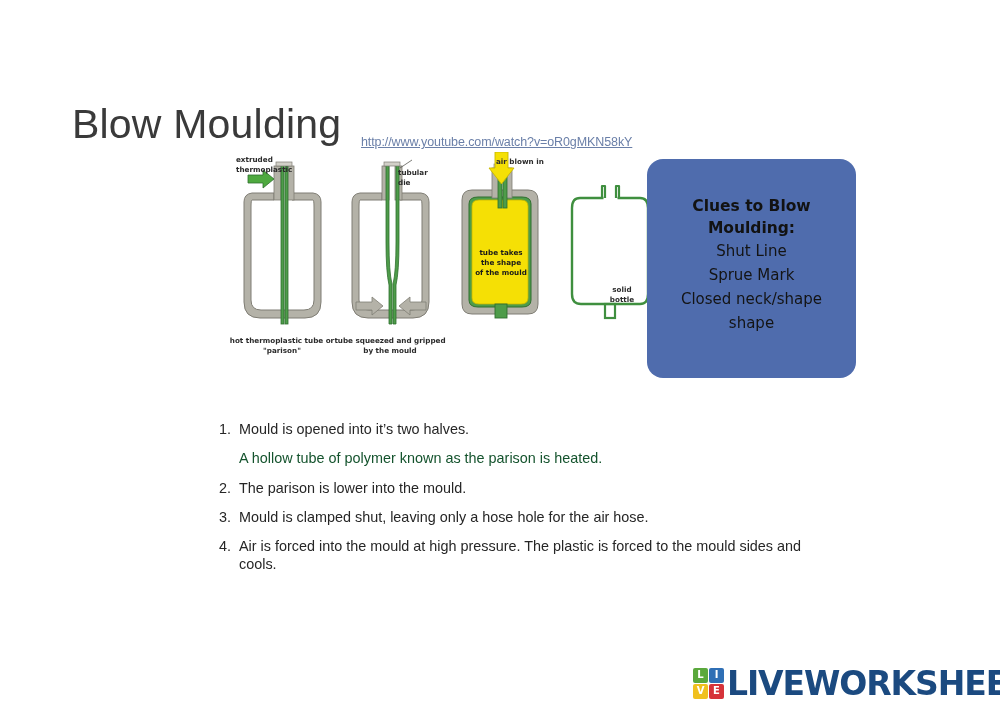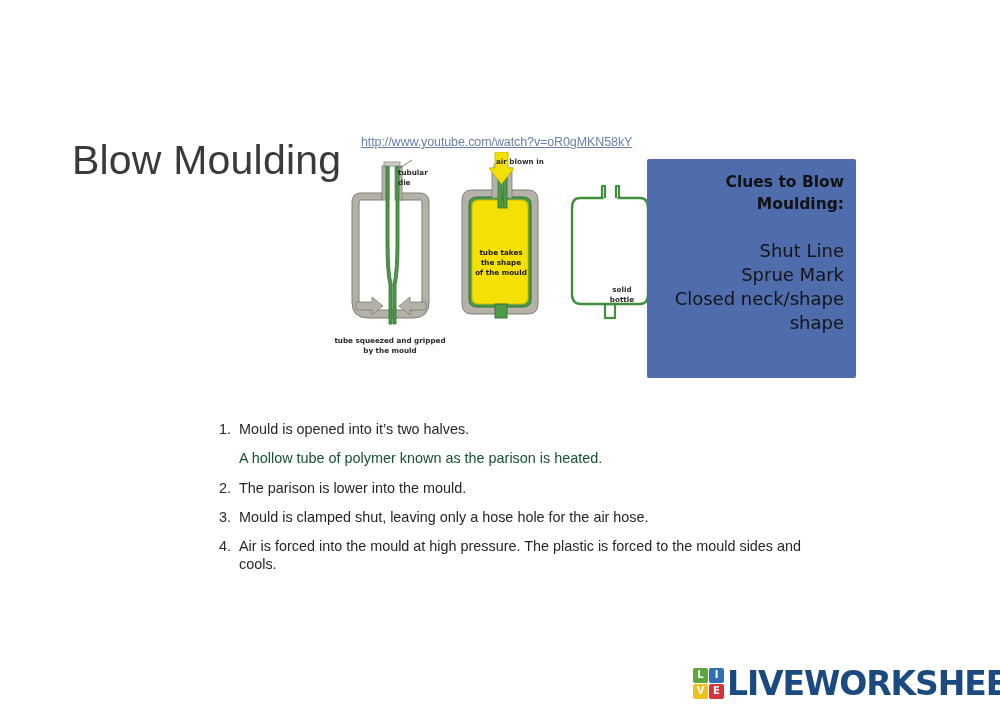--- a/index.html
+++ b/index.html
@@ -25,21 +25,20 @@
   #title {
     position: absolute;
     left: 72px;
     top: 104px;
     font-size: 41px;
     font-weight: 300;
     letter-spacing: 0.2px;
     color: #3a3a3a;
     line-height: 1;
     white-space: nowrap;
-    margin-top: 36px;
   }
   #video-link {
     position: absolute;
     left: 361px;
     top: 135px;
     font-size: 12.5px;
     color: #6a7fa8;
     text-decoration: underline;
     white-space: nowrap;
     letter-spacing: -0.1px;
@@ -103,36 +102,35 @@
   }
 
   
   #clues-box {
     position: absolute;
     left: 647px;
     top: 159px;
     width: 209px;
     height: 219px;
     background: #4f6cad;
-    border-radius: 2px;
+    border-radius: 16px;
     box-sizing: border-box;
-    padding: 12px 12px 0 12px;
-    text-align: right;
+    padding: 36px 12px 0 12px;
+    text-align: center;
     font-family: "DejaVu Sans", sans-serif;
   }
   #clues-title {
     font-size: 15.5px;
     font-weight: bold;
     line-height: 22px;
     color: #121212;
     white-space: pre-line;
   }
   #clues-list {
-    margin-top: 24px;
-    font-size: 18px;
+    font-size: 15px;
     line-height: 24px;
     color: #141414;
   }
   .clue-line { display: block; }
 
   
   #steps {
     position: absolute;
     left: 219px;
     top: 420px;
@@ -201,20 +199,40 @@
 <body>
 
 <div id="page">
 
   <div id="title">Blow Moulding</div>
 
   <a id="video-link" href="#">http://www.youtube.com/watch?v=oR0gMKN58kY</a>
 
   <div id="diagram">
 
+    <div class="stage stage-1">
+      <svg class="mould-svg" width="105" height="185" viewBox="0 0 105 185">
+
+        <path d="M14 50 Q14 42 22 41 L44 41 L44 48 L22 48 Q21 48 21 55 L21 148 Q21 158 31 158 L74 158 Q84 158 84 148 L84 55 Q84 48 83 48 L62 48 L62 41 L83 41 Q91 42 91 50 L91 150 Q91 166 75 166 L30 166 Q14 166 14 150 Z" fill="#b4b2a8" stroke="#7f7d74" stroke-width="1"></path>
+
+        <rect x="44" y="14" width="7" height="34" fill="#b4b2a8" stroke="#7f7d74" stroke-width="0.8"></rect>
+        <rect x="57" y="14" width="7" height="34" fill="#b4b2a8" stroke="#7f7d74" stroke-width="0.8"></rect>
+
+        <rect x="51" y="12" width="3" height="160" fill="#4e9c4a" stroke="#2f6f2f" stroke-width="0.8"></rect>
+        <rect x="55" y="12" width="3" height="160" fill="#4e9c4a" stroke="#2f6f2f" stroke-width="0.8"></rect>
+
+        <rect x="46" y="10" width="16" height="4" fill="#d2d0c8" stroke="#7f7d74" stroke-width="0.7"></rect>
+
+        <path d="M18 23 L33 23 L33 18 L44 27 L33 36 L33 31 L18 31 Z" fill="#4ea93f" stroke="#2f6f2f" stroke-width="0.8"></path>
+      </svg>
+      <div class="toplabel" id="label-extruded">extruded
+thermoplastic</div>
+      <div class="caption below">hot thermoplastic
+tube or "parison"</div>
+    </div>
 
     <div class="stage stage-2">
       <svg class="mould-svg" width="105" height="185" viewBox="0 0 105 185">
         <path d="M14 50 Q14 42 22 41 L44 41 L44 48 L22 48 Q21 48 21 55 L21 148 Q21 158 31 158 L74 158 Q84 158 84 148 L84 55 Q84 48 83 48 L62 48 L62 41 L83 41 Q91 42 91 50 L91 150 Q91 166 75 166 L30 166 Q14 166 14 150 Z" fill="#b4b2a8" stroke="#7f7d74" stroke-width="1"></path>
         <rect x="44" y="14" width="7" height="34" fill="#b4b2a8" stroke="#7f7d74" stroke-width="0.8"></rect>
         <rect x="57" y="14" width="7" height="34" fill="#b4b2a8" stroke="#7f7d74" stroke-width="0.8"></rect>
 
         <path d="M51 12 L51 90 Q51 120 54 132 L54 172 L51 172 L51 133 Q48 120 48 90 L48 12 Z" fill="#4e9c4a" stroke="#2f6f2f" stroke-width="0.8"></path>
         <path d="M58 12 L58 90 Q58 120 55 132 L55 172 L58 172 L58 133 Q61 120 61 90 L61 12 Z" fill="#4e9c4a" stroke="#2f6f2f" stroke-width="0.8"></path>
         <rect x="46" y="10" width="16" height="4" fill="#d2d0c8" stroke="#7f7d74" stroke-width="0.7"></rect>

